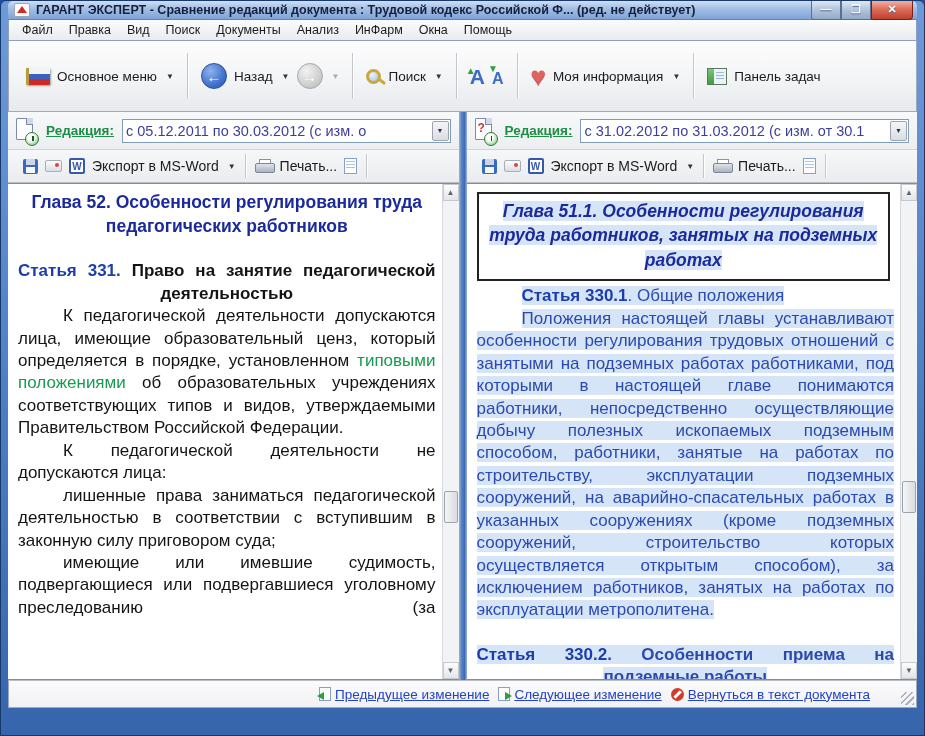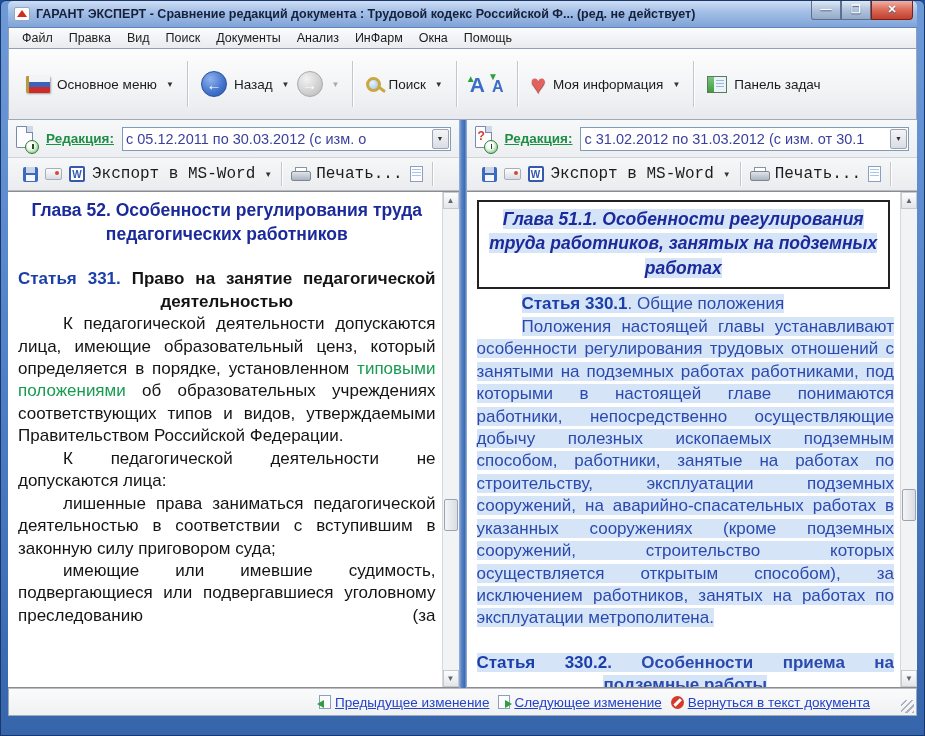--- a/index.html
+++ b/index.html
@@ -8,21 +8,21 @@
 
   .window {
     position:absolute; inset:0;
     background:linear-gradient(180deg,#6f9ad8 0%,#4d7ec4 55%,#3765ab 100%);
     border:1px solid #16386b; border-radius:6px 6px 0 0;
     padding:0 7px;
   }
 
   
   .titlebar {
-    height:27px; display:flex; align-items:center; gap:6px;
+    height:19px; display:flex; align-items:center; gap:6px;
     background:linear-gradient(180deg,#cfdef4 0%,#a5c0e6 40%,#7fa3d8 100%);
     border-radius:5px 5px 0 0; padding:0 6px; position:relative;
     border-bottom:1px solid #5e83bd;
   }
   .app-icon { width:16px; height:14px; background:#fdfdfd; border:1px solid #9aa7bb; border-radius:2px; position:relative; flex:0 0 auto; }
   .app-icon::before { content:""; position:absolute; left:2px; top:2px; width:10px; height:7px;
     background:#d22c1f; clip-path:polygon(0 100%,50% 0,100% 100%); }
   .title-text { font-size:12.5px; color:#15203c; font-weight:bold; white-space:nowrap; overflow:hidden; }
   .winbtns { position:absolute; right:4px; top:0; display:flex; }
   .winbtn {
@@ -92,21 +92,21 @@
   .rev-combo { flex:1; height:24px; background:#fff; border:1px solid #7f9db9; display:flex; align-items:center; min-width:0; }
   .rev-combo .val { flex:1; font-size:14.5px; color:#3a3f9e; padding:0 3px; white-space:nowrap; overflow:hidden; }
   .combo-btn { width:17px; height:20px; margin:1px; background:linear-gradient(180deg,#f4f5f7,#d9dde3); border:1px solid #9aa4b2; border-radius:2px;
     font-size:7px; color:#333; display:flex; align-items:center; justify-content:center; cursor:pointer; flex:0 0 auto; }
 
   
   .exp-row { height:33px; display:flex; align-items:center; padding:0 6px;
     background:linear-gradient(180deg,#f6f7f8,#eaecef); border-bottom:1px solid #b9bec6; }
   .exp-group { display:flex; align-items:center; gap:7px; padding:0 9px; }
   .exp-sep { width:1px; height:24px; background:#c3c7cd; box-shadow:1px 0 0 #fff; }
-  .exp-label { font-size:16px; color:#1c1c1c; white-space:nowrap;font-family:Liberation Mono, monospace; }
+  .exp-label { font-size:14px; color:#1c1c1c; white-space:nowrap; }
   .floppy { width:15px; height:15px; background:#3a6abf; border-radius:2px; position:relative; }
   .floppy::before { content:""; position:absolute; left:3px; top:0; width:9px; height:6px; background:#cdd6e6; }
   .floppy::after { content:""; position:absolute; left:3px; bottom:1px; width:9px; height:6px; background:#f5f7fa; }
   .mail { width:17px; height:12px; background:linear-gradient(180deg,#fdfdfd,#d9dde4); border:1px solid #a8aeb8; border-radius:2px; position:relative; }
   .mail::after { content:""; position:absolute; right:2px; top:2px; width:4px; height:4px; border-radius:50%; background:#d4483a; }
   .word-ic { width:16px; height:16px; border:2px solid #3559ad; background:#fff; color:#3559ad; font-size:10px; font-weight:bold;
     display:flex; align-items:center; justify-content:center; border-radius:2px; }
   .printer { width:18px; height:14px; position:relative; }
   .printer::before { content:""; position:absolute; left:4px; top:0; width:10px; height:5px; background:#fff; border:1px solid #8a93a2; }
   .printer::after { content:""; position:absolute; left:0; top:4px; width:18px; height:8px; background:linear-gradient(180deg,#dfe4ea,#aab3c0); border:1px solid #7d8695; border-radius:2px; }

